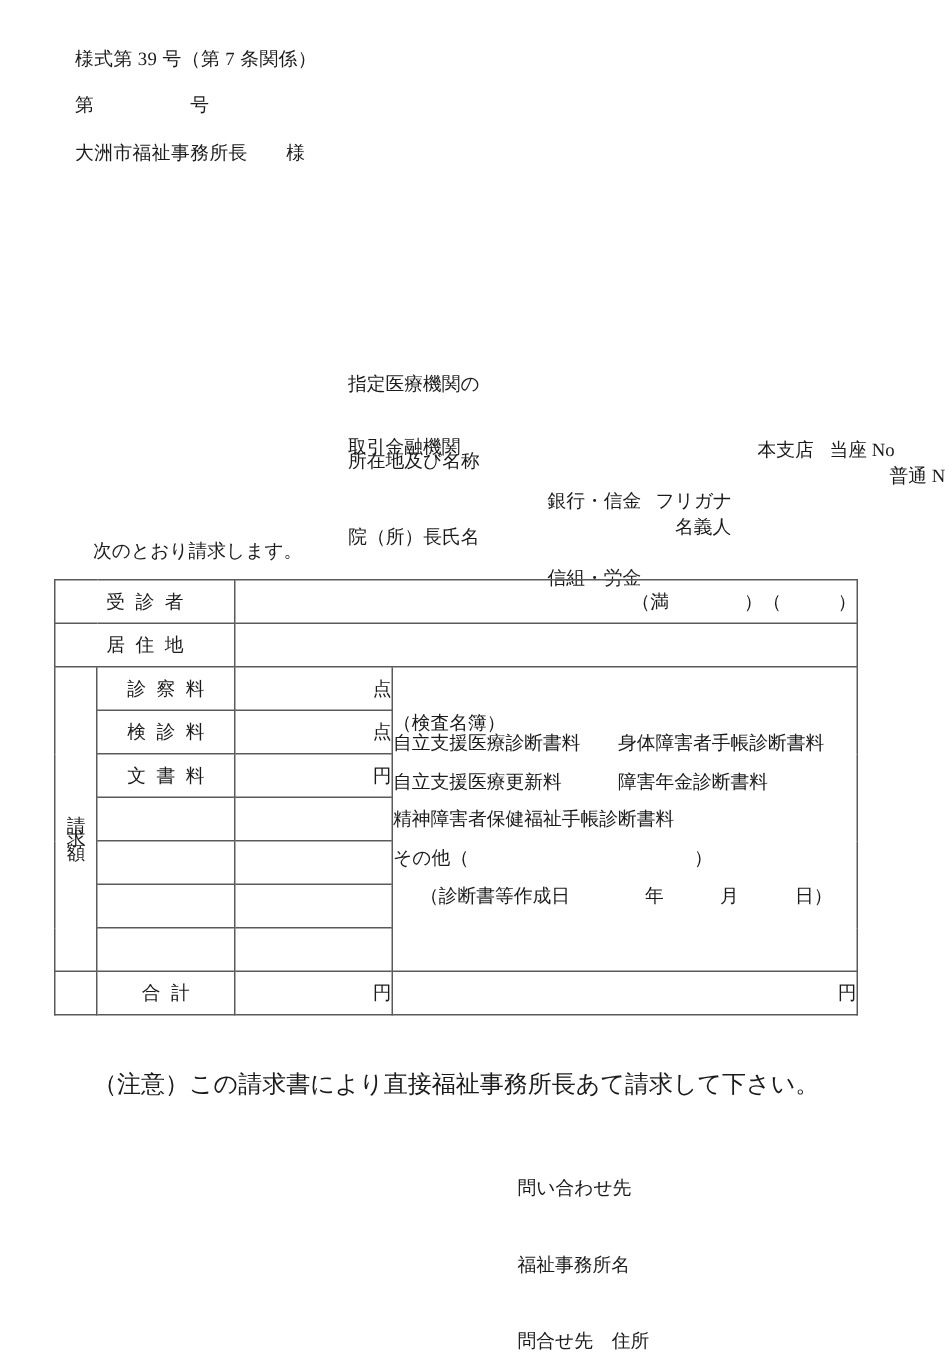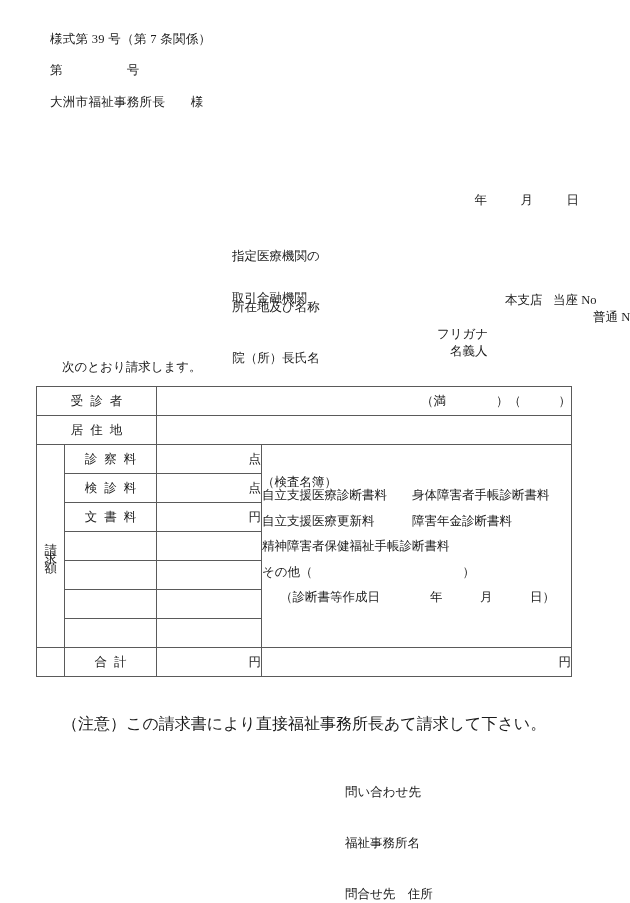--- a/index.html
+++ b/index.html
@@ -120,31 +120,32 @@
 </head>
 <body>
 
 <div class="page">
 
   <div class="abs hdr-line" style="left:50px; top:33px;">様式第 39 号（第 7 条関係）</div>
   <div class="abs hdr-line" style="left:50px; top:64px;">第　　　　　号</div>
   <div class="abs hdr-line" style="left:50px; top:96px;">大洲市福祉事務所長　　様</div>
 
 
-  <div class="abs date-line" style="left:460px; top:181px;">
-    <span class="date-y">年</span><span class="date-m">月</span><span>日</span>
-  </div>
 
   <div class="abs inst-block" style="left:232px; top:214px;text-align:center;">
     <div>指定医療機関の</div>
     <div>所在地及び名称</div>
     <div>院（所）長氏名</div>
   </div>
 
   <div class="abs bank-label" style="left:232px; top:292px;">取引金融機関</div>
+  <div class="abs bank-col" style="left:365px; top:292px;">
+    <div>銀行・信金</div>
+    <div>信組・労金</div>
+  </div>
   <div class="abs bank-col" style="left:505px; top:292px;">本支店</div>
   <div class="abs bank-col" style="left:553px; top:292px;">当座 No</div>
   <div class="abs bank-col" style="left:553px; top:309px;margin-left:40px;">普通 No</div>
   <div class="abs bank-col" style="left:437px; top:326px;">フリガナ</div>
   <div class="abs bank-col" style="left:450px; top:343px;">名義人</div>
 
   <div class="abs intro" style="left:62px; top:361px;">次のとおり請求します。</div>
 
   <table class="tbl">
     <colgroup>

